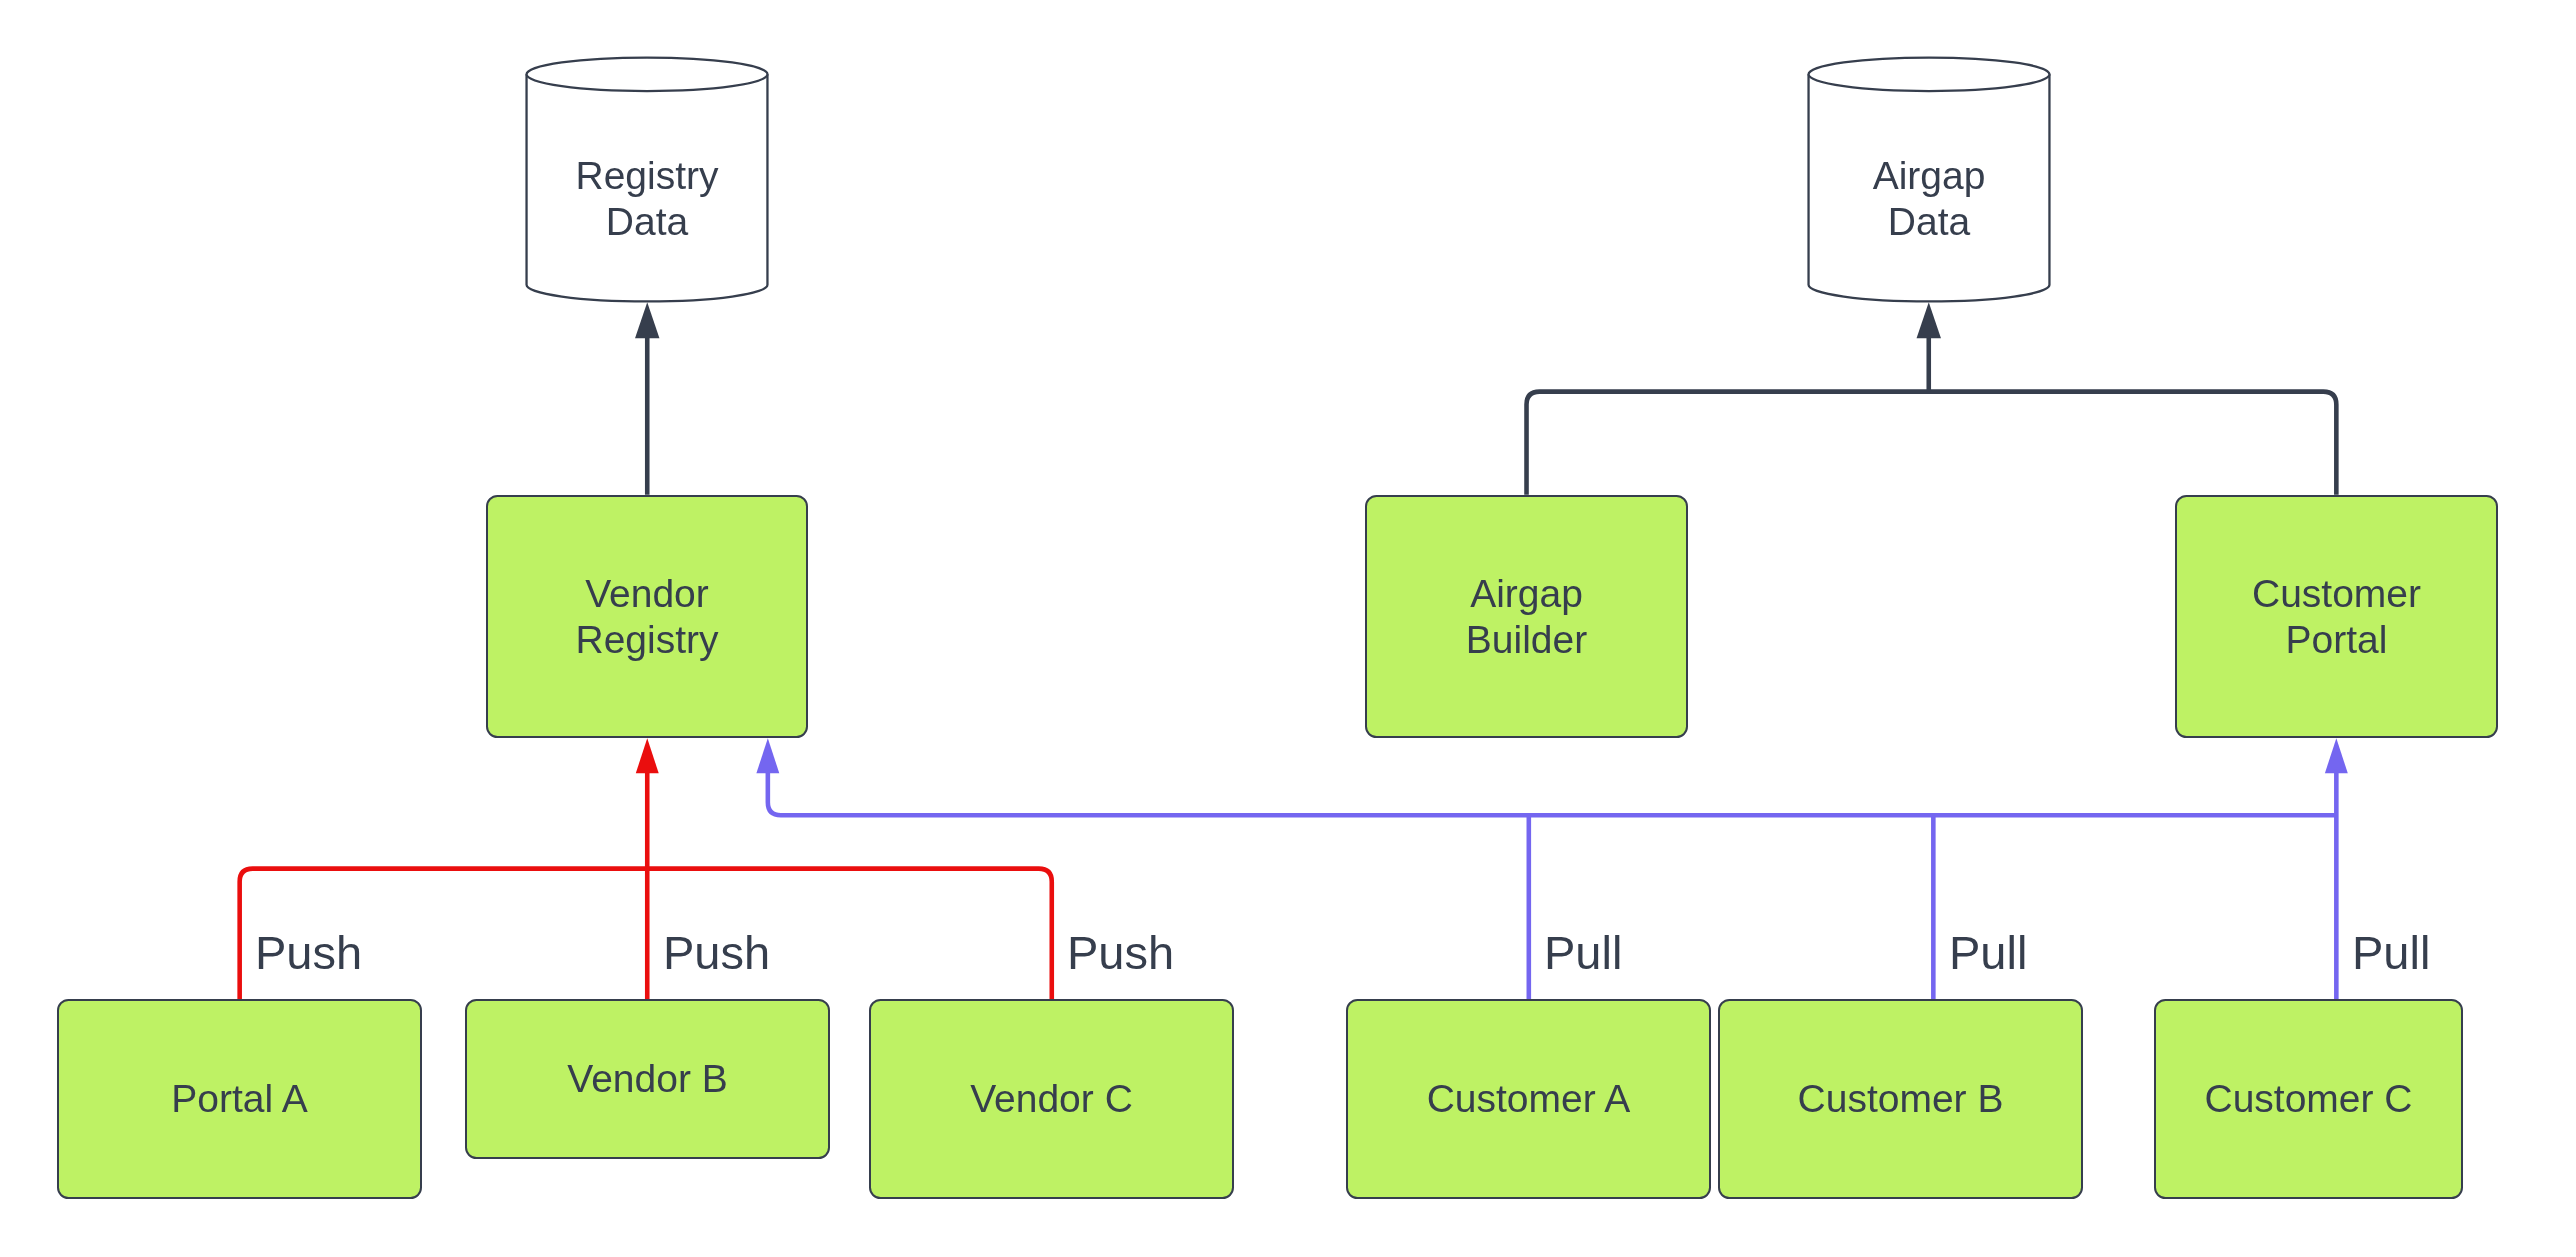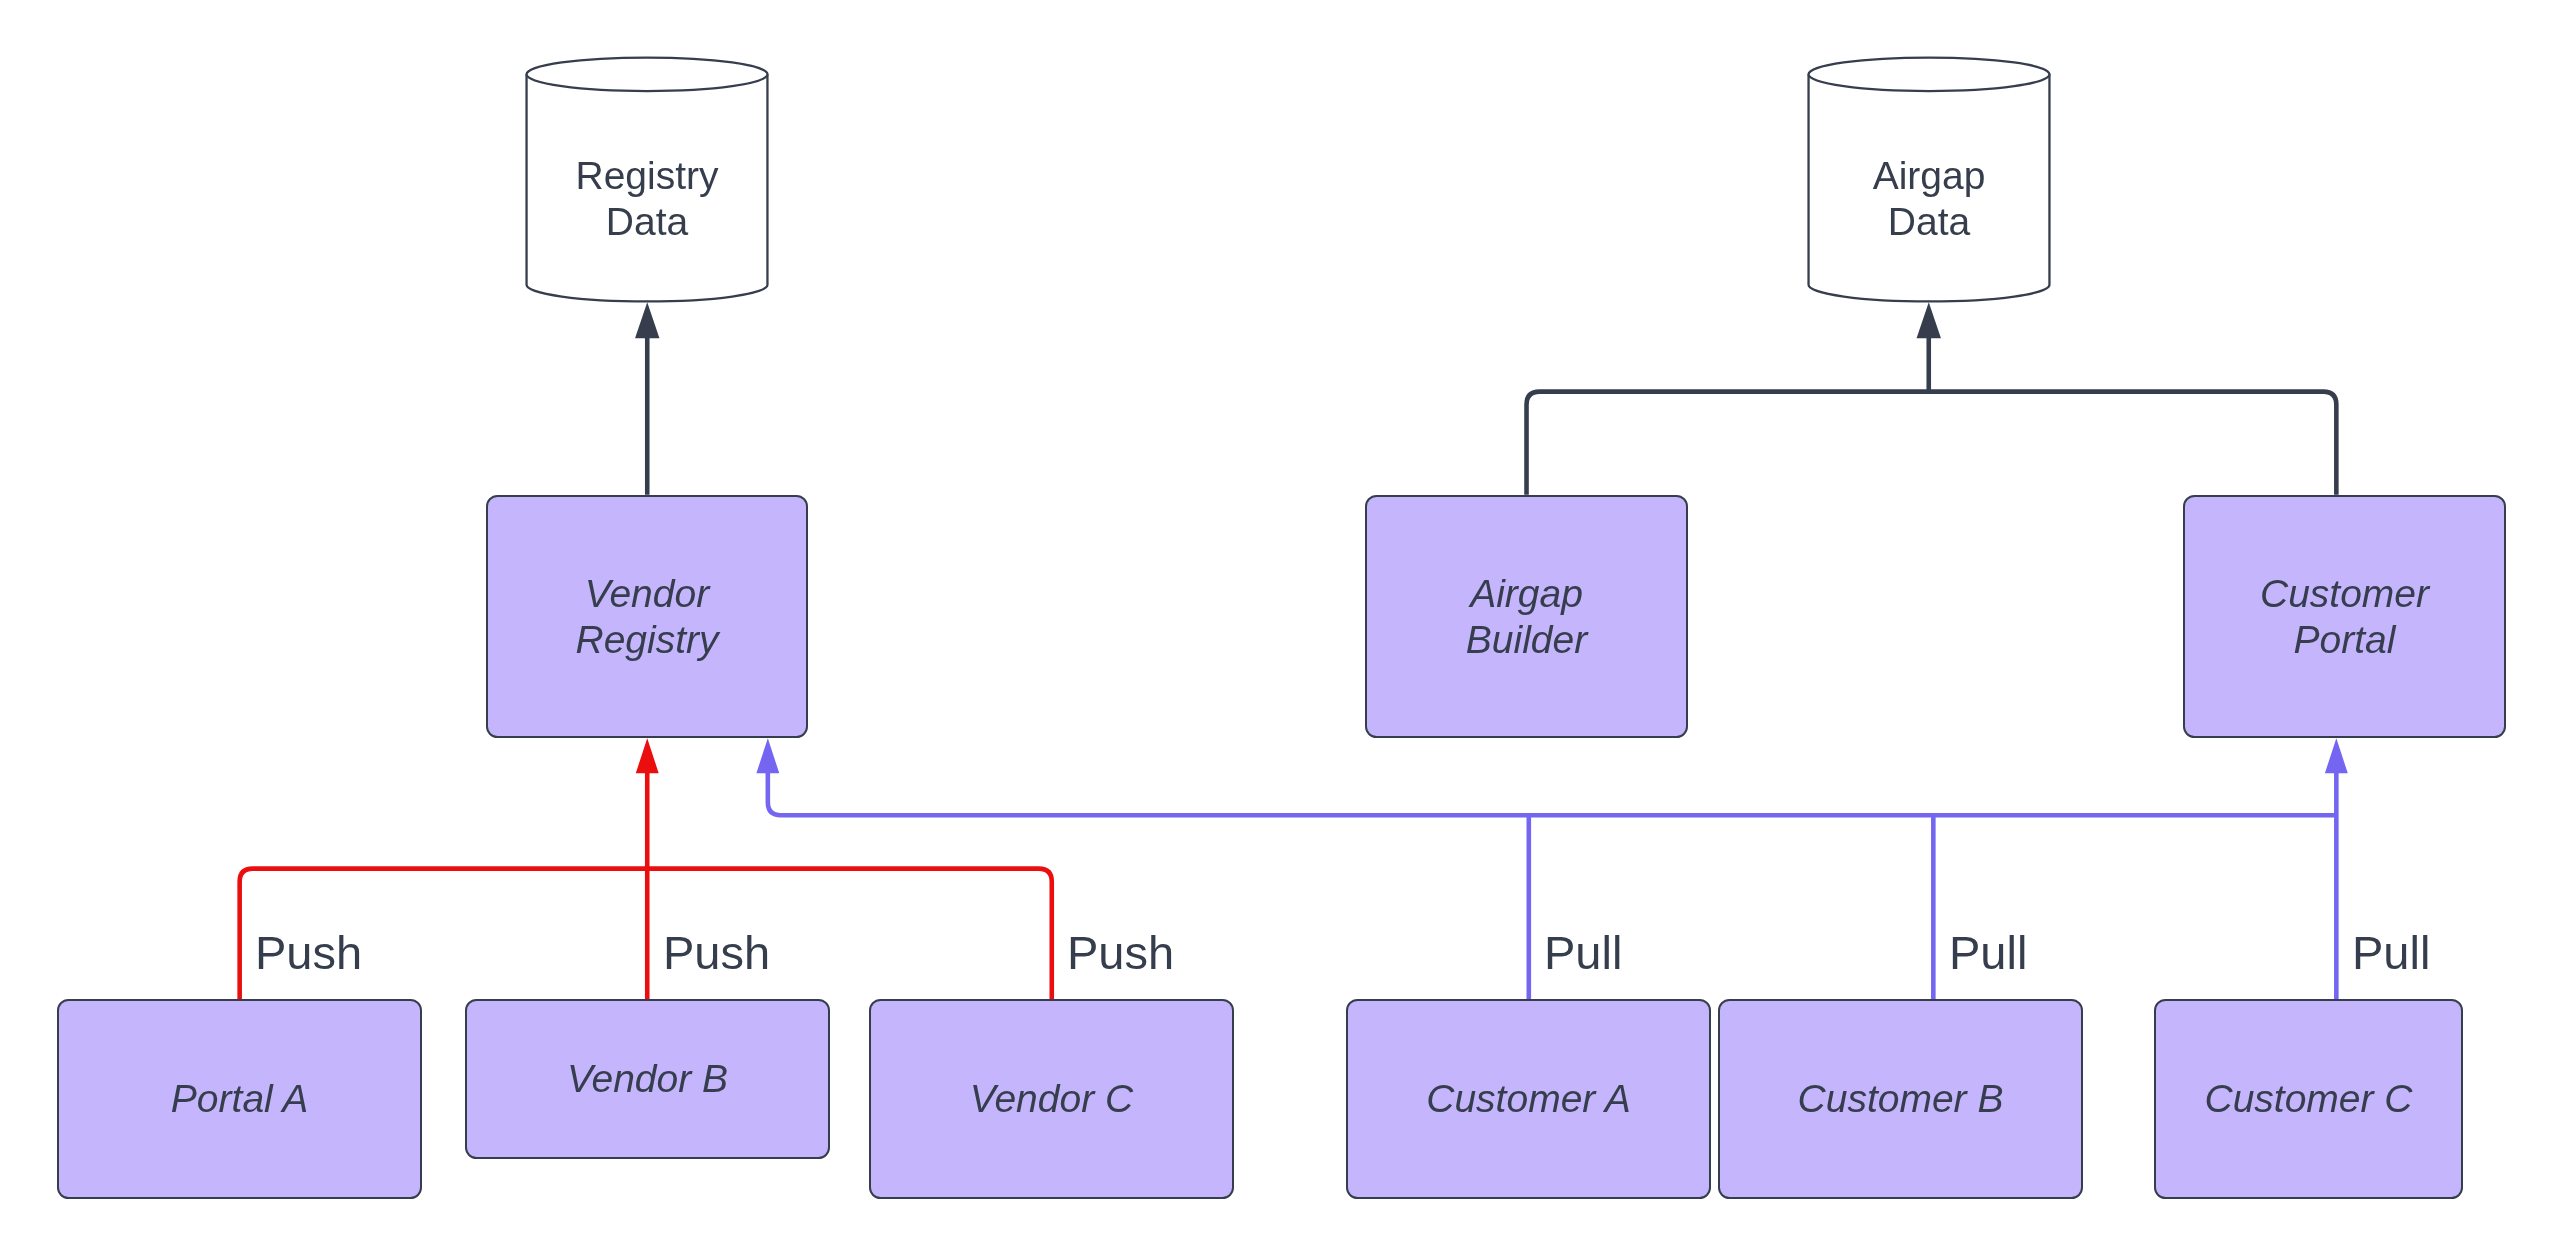--- a/index.html
+++ b/index.html
@@ -23,24 +23,23 @@
   .node{
     position:absolute;
     box-sizing:border-box;
     display:flex;align-items:center;justify-content:center;
     text-align:center;
     font-size:39px;line-height:1.16;
     white-space:pre-line;
     color:var(--ink,#363e4d);
   }
   .rect-node{
-    background:#c4b5fd;
+    background:#bef264;
     border:2.3px solid var(--ink,#363e4d);
     border-radius:11.4px;
-    font-style:italic;
   }
   .cyl-node{border:none;background:transparent;padding:0;}
   .cyl-node svg{position:absolute;left:0;top:0;width:100%;height:100%;}
   .cyl-node .cyl-label{
     position:relative;
     padding-top:38px;
     white-space:pre-line;
   }
   .cyl-shape{fill:#ffffff;stroke:var(--ink,#363e4d);stroke-width:3;}
 
@@ -96,21 +95,21 @@
   </div>
 
   <div class="node rect-node" style="left:486px;top:495px;width:322px;height:243px;">
     <span>Vendor
 Registry</span>
   </div>
   <div class="node rect-node" style="left:1365px;top:495px;width:323px;height:243px;">
     <span>Airgap
 Builder</span>
   </div>
-  <div class="node rect-node" style="left:2175px;top:495px;width:323px;height:243px;margin-left:8px;">
+  <div class="node rect-node" style="left:2175px;top:495px;width:323px;height:243px;">
     <span>Customer
 Portal</span>
   </div>
 
   <div class="node rect-node" style="left:57px;top:999px;width:365px;height:200px;">
     <span>Portal A</span>
   </div>
   <div class="node rect-node" style="left:465px;top:999px;width:365px;height:160px;">
     <span>Vendor B</span>
   </div>

